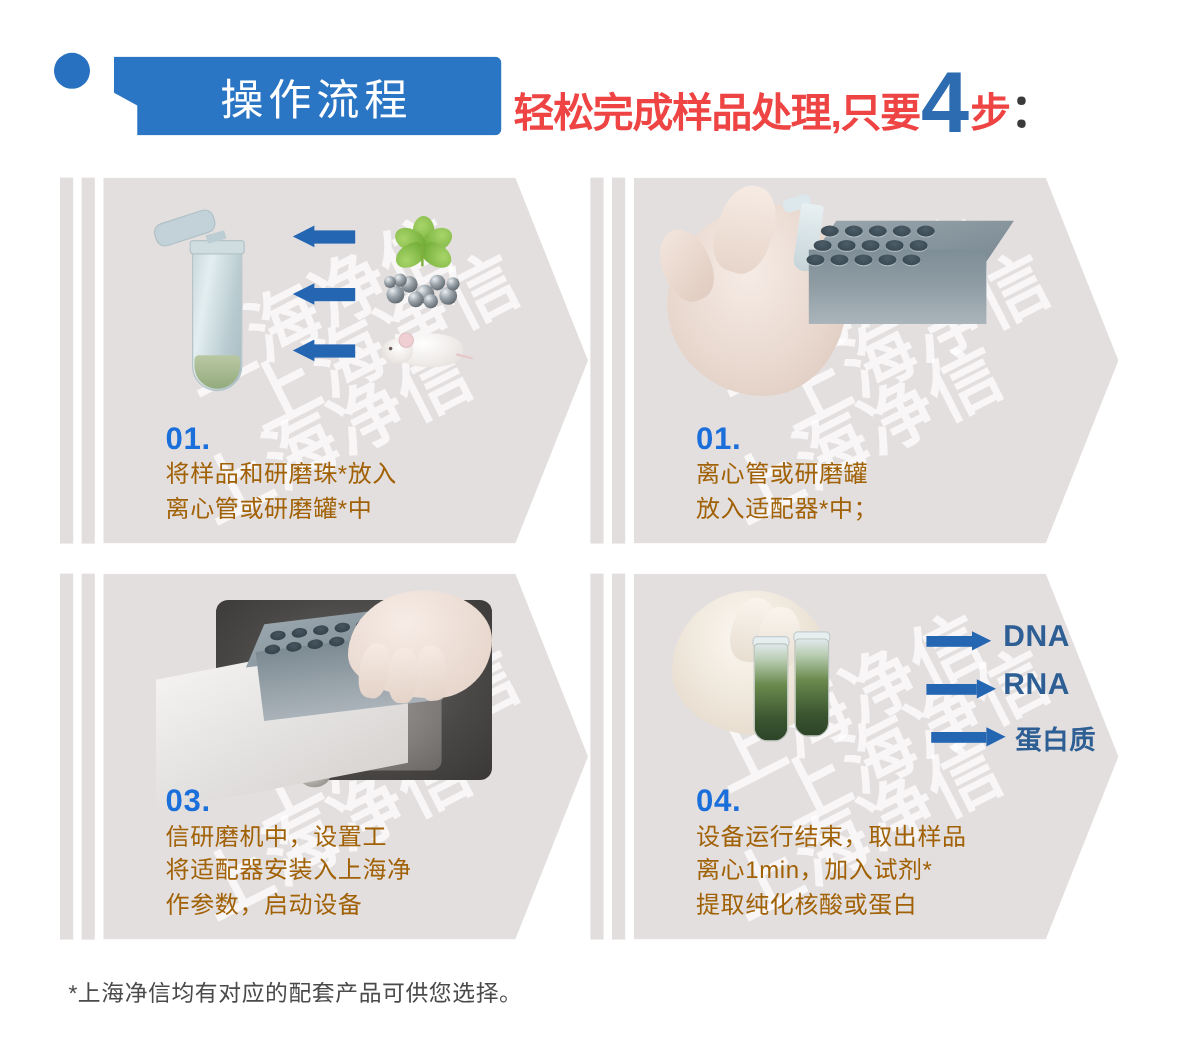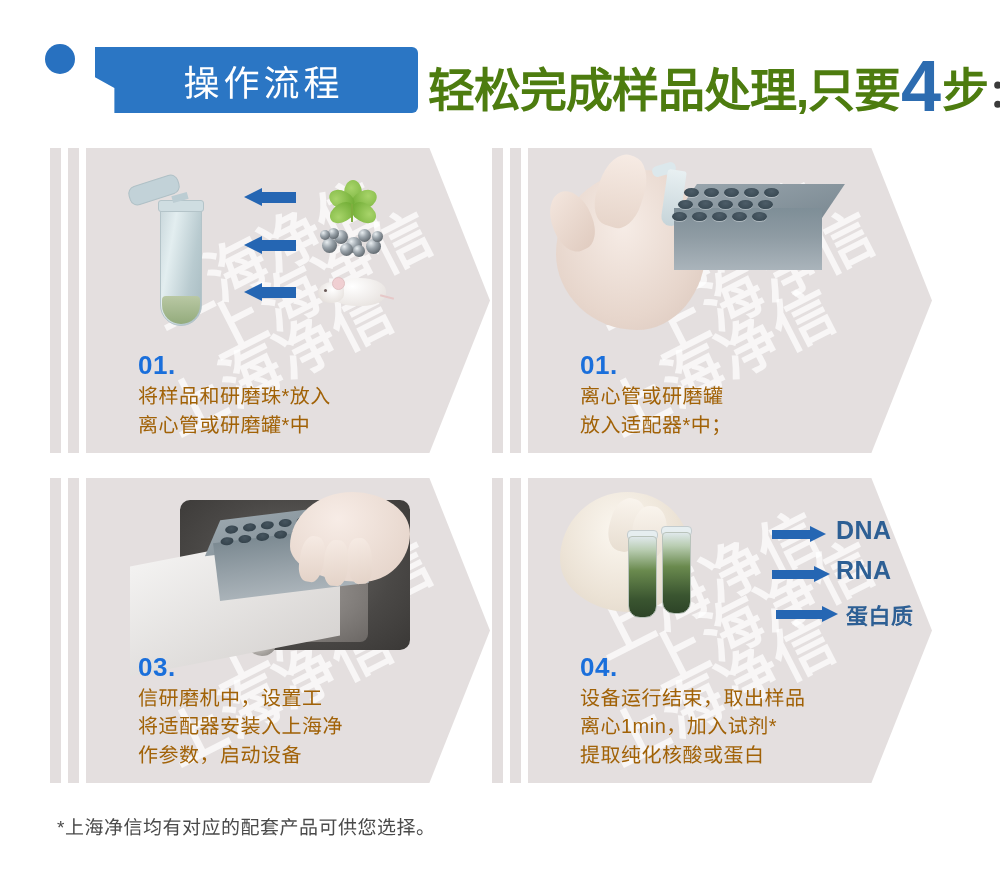--- a/index.html
+++ b/index.html
@@ -29,21 +29,21 @@
     position:absolute;left:95px;top:47px;width:323px;height:66px;
     display:flex;align-items:center;justify-content:center;
     color:#ffffff;font-size:36px;font-weight:400;letter-spacing:4px;
     padding-left:14px;box-sizing:border-box;
   }
   .hdr-line{
     position:absolute;left:428px;top:46px;height:68px;
     display:flex;align-items:baseline;white-space:nowrap;
   }
   .hdr-a,.hdr-c{
-    font-size:47px;font-weight:bold;color:#4d7c0f;letter-spacing:-1px;
+    font-size:34px;font-weight:bold;color:#ef4444;letter-spacing:-1px;
   }
   .hdr-num{
     font-size:72px;font-weight:bold;color:#2d6cb0;
     line-height:1;margin:0 1px;position:relative;top:4px;
   }
   .hdr-colon{font-size:39px;font-weight:bold;color:#3b3b3b;}
 
   
   .panel{position:absolute;width:440px;height:305px;}
   .p1{left:50px;top:148px;}

